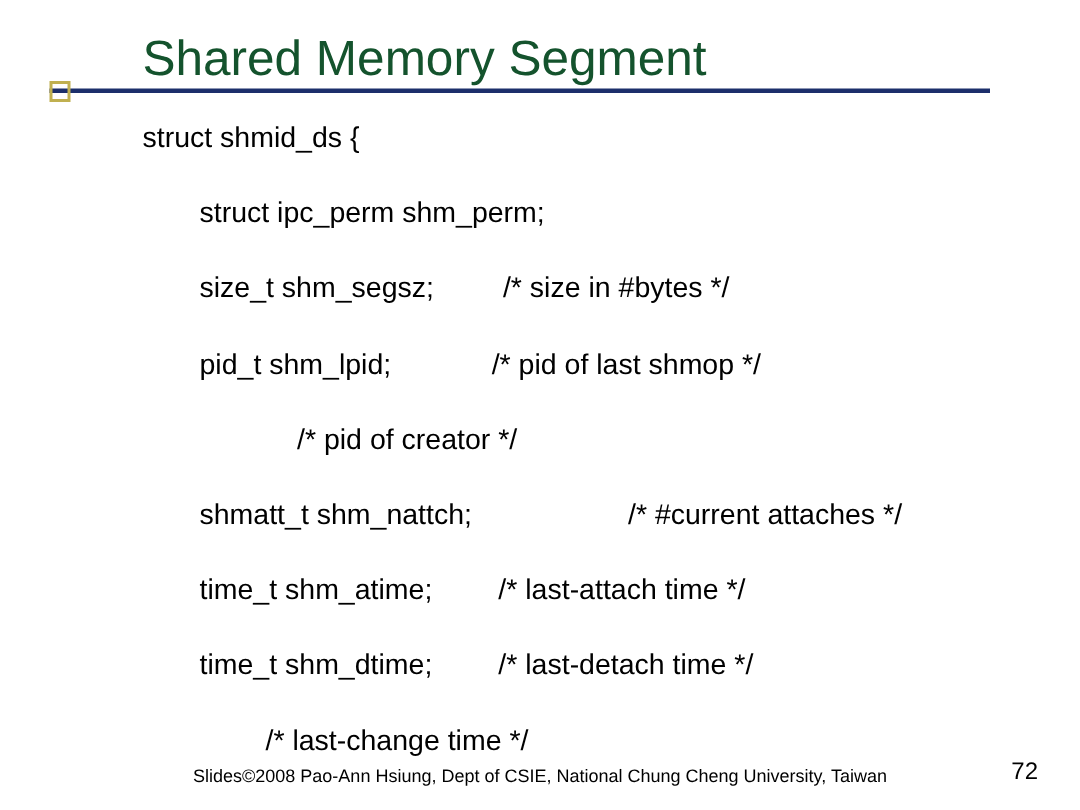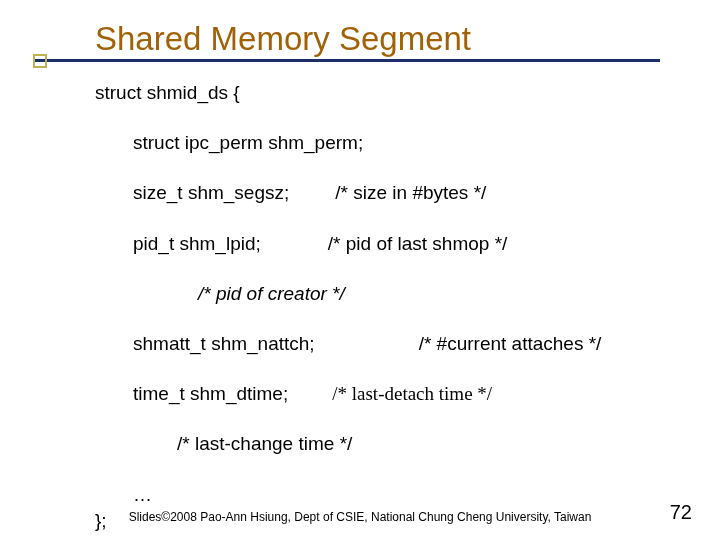--- a/index.html
+++ b/index.html
@@ -18,21 +18,21 @@
       position: relative;
     }
     .title-block {
       position: relative;
       margin-bottom: 6px;
     }
     .title {
       font-family: Verdana, Tahoma, sans-serif;
       font-size: 33px;
       font-weight: 400;
-      color: #a16207;
+      color: #14532d;
       line-height: 1.15;
     }
     .title-underline {
       position: absolute;
       left: -62px;
       right: 20px;
       height: 2.5px;
       background: #1c2f6b;
       bottom: -4px;
     }
@@ -74,21 +74,21 @@
       font-family: Tahoma, sans-serif;
       font-size: 12px;
       color: #000000;
       text-align: right;
     }
     .page-num {
       position: absolute;
       right: 28px;
       bottom: 16px;
       font-family: Tahoma, sans-serif;
-      font-size: 20px;
+      font-size: 16px;
       color: #000000;
     }
   </style>
 </head>
 <body>
 
 <div class="slide">
 
   <div class="title-block">
     <h1 class="title">
@@ -106,29 +106,33 @@
         </div>
         <div class="field-line">
           <span class="field-decl">size_t shm_segsz;</span>
           <span class="field-comment" style="padding-left: 46px;">/* size in #bytes */</span>
         </div>
         <div class="field-line">
           <span class="field-decl">pid_t shm_lpid;</span>
           <span class="field-comment" style="padding-left: 67px;">/* pid of last shmop */</span>
         </div>
         <div class="field-line">
-          <span class="field-comment" style="padding-left: 65px; font-style: italic;">/* pid of creator */</span>
+          <span class="field-comment" style="padding-left: 65px;">/* pid of creator */</span>
         </div>
         <div class="field-line">
           <span class="field-decl">shmatt_t shm_nattch;</span>
           <span class="field-comment" style="padding-left: 104px;">/* #current attaches */</span>
         </div>
         <div class="field-line">
+          <span class="field-decl">time_t shm_atime;</span>
+          <span class="field-comment" style="padding-left: 44px;">/* last-attach time */</span>
+        </div>
+        <div class="field-line">
           <span class="field-decl">time_t shm_dtime;</span>
-          <span class="field-comment" style="padding-left: 44px; font-family: Liberation Serif, serif;">/* last-detach time */</span>
+          <span class="field-comment" style="padding-left: 44px;">/* last-detach time */</span>
         </div>
         <div class="field-line">
           <span class="field-comment" style="padding-left: 44px;">/* last-change time */</span>
         </div>
         <div class="field-line">
           <span class="field-decl">…</span>
         </div>
       </div>
     <div class="struct-close">};</div>
   </div>

